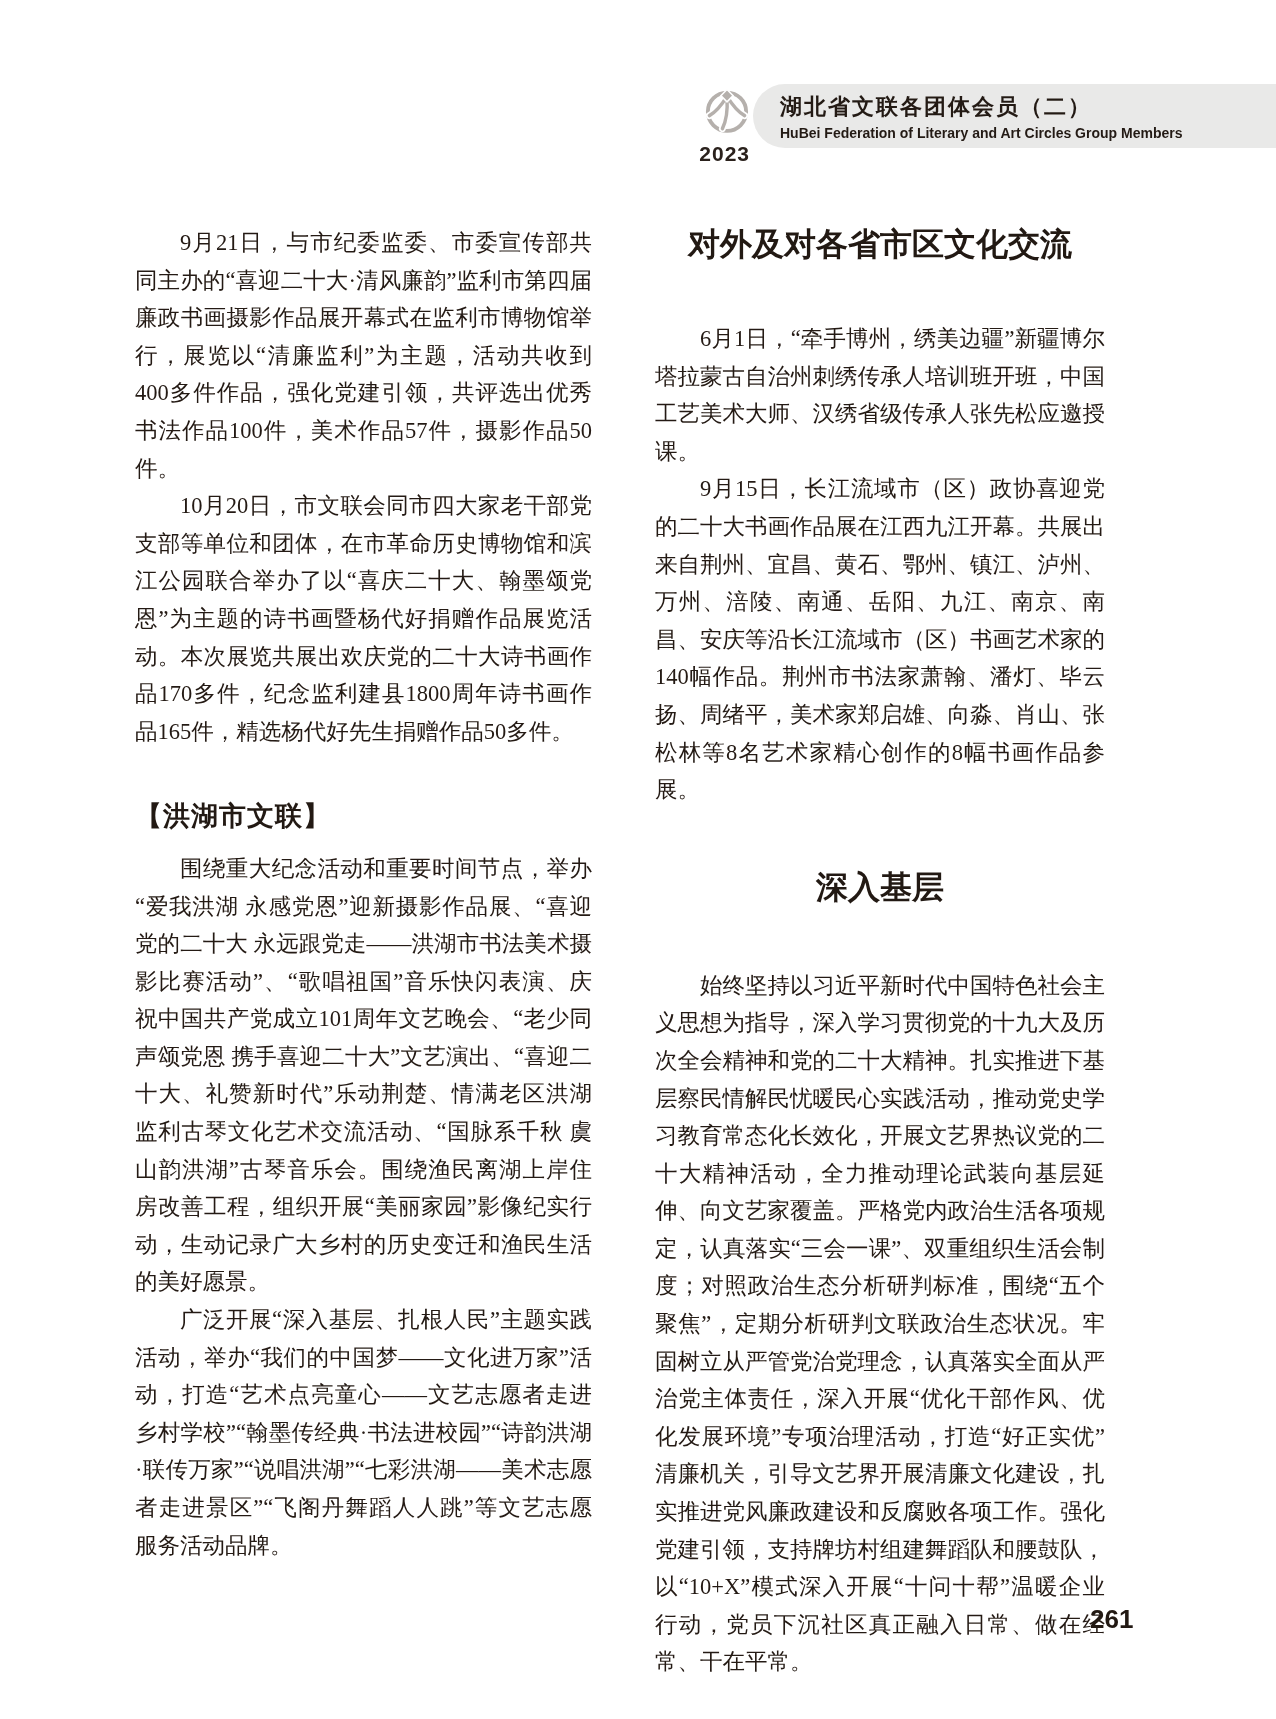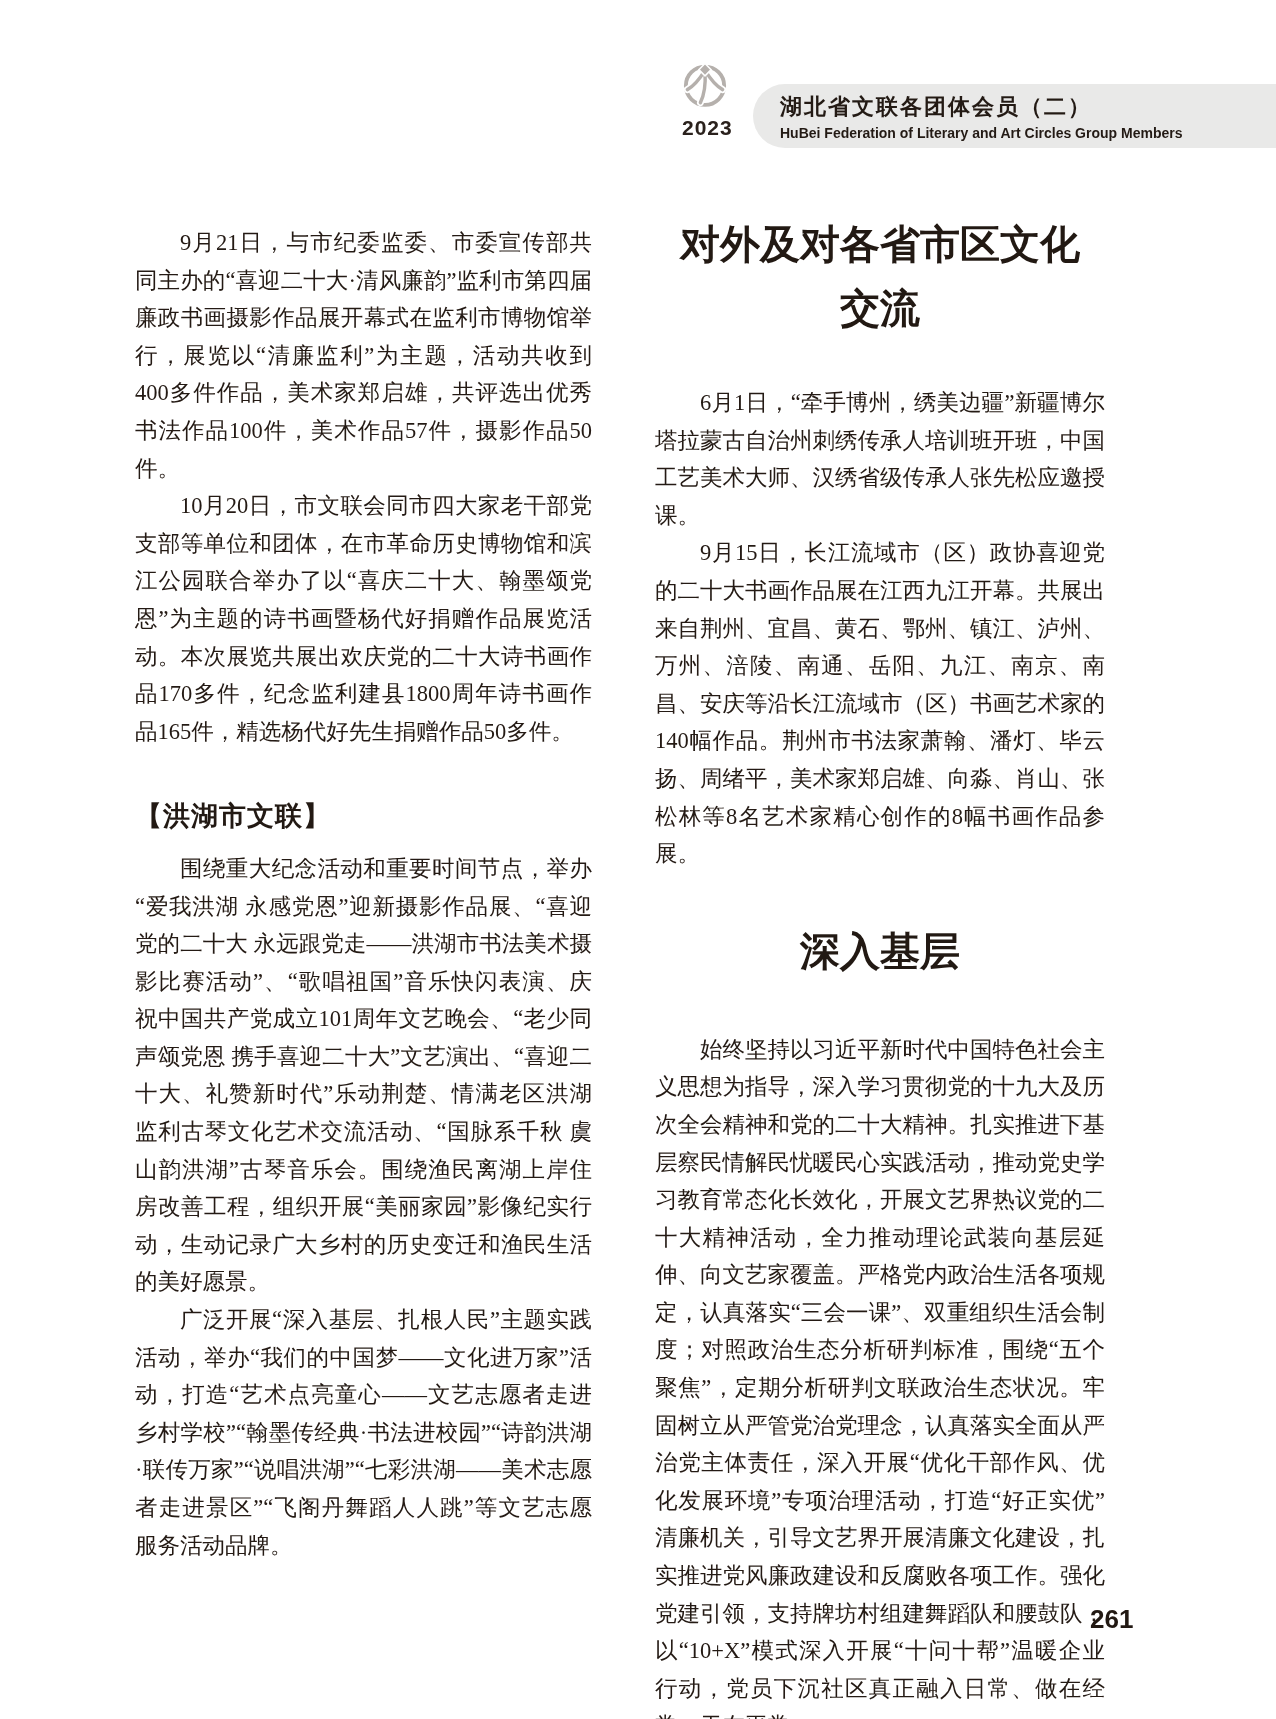--- a/index.html
+++ b/index.html
@@ -6,22 +6,22 @@
   .page{
     position:relative;
     width:1276px;height:1719px;
     background:#ffffff;
     font-family:"Liberation Serif","DejaVu Serif",serif;
     color:#241a14;
     overflow:hidden;
   }
   
   .logo-block{
-    position:absolute;left:682px;top:59px;width:68px;
-    text-align:left;
+    position:absolute;left:682px;top:85px;width:68px;
+    text-align:right;
   }
   .logo-year{
     font-family:"Liberation Sans","DejaVu Sans",sans-serif;
     font-weight:bold;font-size:21px;letter-spacing:1px;
     color:#2a211c;margin-top:1px;
   }
   .header-box{
     position:absolute;left:753px;top:84px;width:523px;height:64px;
     background:#e9e9e8;border-radius:32px 0 0 32px;
     box-sizing:border-box;padding:8px 0 16px 27px;
@@ -45,21 +45,21 @@
   .col p{margin:0;text-indent:2em;}
   .col-left{left:135px;top:224px;width:457px;}
   .col-right{left:655px;top:212px;width:450px;}
   .section-title{
     font-family:Liberation Mono, monospace;
     font-size:27px;font-weight:bold;letter-spacing:1px;
     margin:50px 0 12px 0;text-indent:0;color:#221913;
   }
   .big-heading{
     font-family:"Liberation Sans","DejaVu Sans",sans-serif;
-    font-weight:900;font-size:40px;line-height:64px;
+    font-weight:900;font-size:32px;line-height:64px;
     text-align:center;color:#221913;
     width:430px;margin:0 auto 44px auto;
   }
   .big-heading.self{
     width:auto;margin:46px auto 48px auto;
   }
   
   .page-number{
     position:absolute;left:1090px;top:1604px;
     font-family:"Liberation Sans","DejaVu Sans",sans-serif;
@@ -90,21 +90,21 @@
     </span>
     <div class="logo-year">2023</div>
   </div>
 
   <div class="header-box">
     <div class="title-cn">湖北省文联各团体会员（二）</div>
     <div class="title-en">HuBei Federation of Literary and Art Circles Group Members</div>
   </div>
 
   <div class="col col-left">
-    <p>9月21日，与市纪委监委、市委宣传部共同主办的“喜迎二十大·清风廉韵”监利市第四届廉政书画摄影作品展开幕式在监利市博物馆举行，展览以“清廉监利”为主题，活动共收到400多件作品，美术家郑启雄，共评选出优秀书法作品100件，美术作品57件，摄影作品50件。</p>
+    <p>9月21日，与市纪委监委、市委宣传部共同主办的“喜迎二十大·清风廉韵”监利市第四届廉政书画摄影作品展开幕式在监利市博物馆举行，展览以“清廉监利”为主题，活动共收到400多件作品，强化党建引领，共评选出优秀书法作品100件，美术作品57件，摄影作品50件。</p>
     <p>10月20日，市文联会同市四大家老干部党支部等单位和团体，在市革命历史博物馆和滨江公园联合举办了以“喜庆二十大、翰墨颂党恩”为主题的诗书画暨杨代好捐赠作品展览活动。本次展览共展出欢庆党的二十大诗书画作品170多件，纪念监利建县1800周年诗书画作品165件，精选杨代好先生捐赠作品50多件。</p>
     <div class="section-title">【洪湖市文联】</div>
     <p>围绕重大纪念活动和重要时间节点，举办“爱我洪湖 永感党恩”迎新摄影作品展、“喜迎党的二十大 永远跟党走——洪湖市书法美术摄影比赛活动”、“歌唱祖国”音乐快闪表演、庆祝中国共产党成立101周年文艺晚会、“老少同声颂党恩 携手喜迎二十大”文艺演出、“喜迎二十大、礼赞新时代”乐动荆楚、情满老区洪湖监利古琴文化艺术交流活动、“国脉系千秋 虞山韵洪湖”古琴音乐会。围绕渔民离湖上岸住房改善工程，组织开展“美丽家园”影像纪实行动，生动记录广大乡村的历史变迁和渔民生活的美好愿景。</p>
     <p>广泛开展“深入基层、扎根人民”主题实践活动，举办“我们的中国梦——文化进万家”活动，打造“艺术点亮童心——文艺志愿者走进乡村学校”“翰墨传经典·书法进校园”“诗韵洪湖·联传万家”“说唱洪湖”“七彩洪湖——美术志愿者走进景区”“飞阁丹舞蹈人人跳”等文艺志愿服务活动品牌。</p>
   </div>
 
   <div class="col col-right">
     <div class="big-heading">对外及对各省市区文化交流</div>
     <p>6月1日，“牵手博州，绣美边疆”新疆博尔塔拉蒙古自治州刺绣传承人培训班开班，中国工艺美术大师、汉绣省级传承人张先松应邀授课。</p>
     <p>9月15日，长江流域市（区）政协喜迎党的二十大书画作品展在江西九江开幕。共展出来自荆州、宜昌、黄石、鄂州、镇江、泸州、万州、涪陵、南通、岳阳、九江、南京、南昌、安庆等沿长江流域市（区）书画艺术家的140幅作品。荆州市书法家萧翰、潘灯、毕云扬、周绪平，美术家郑启雄、向淼、肖山、张松林等8名艺术家精心创作的8幅书画作品参展。</p>

